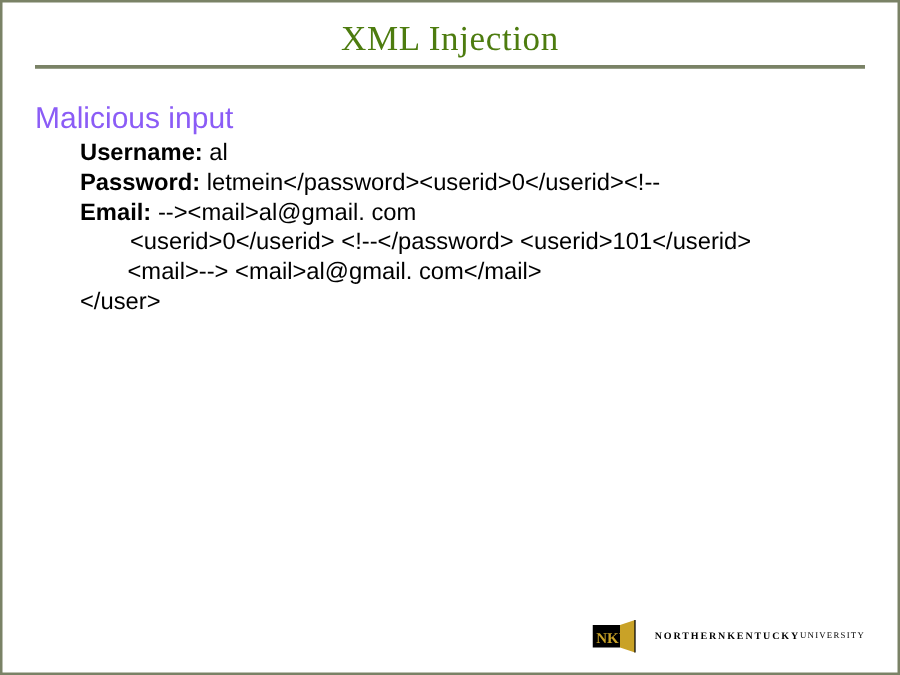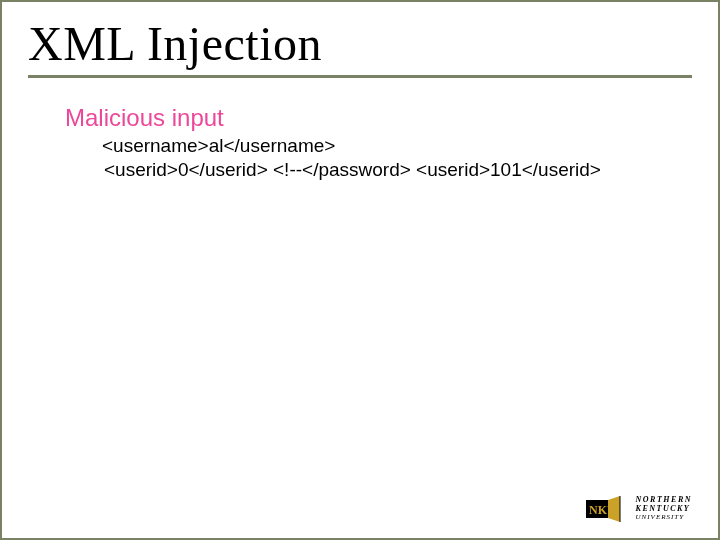--- a/index.html
+++ b/index.html
@@ -19,32 +19,32 @@
     border: 2px solid #7a8266;
     padding: 14px 26px 14px 26px;
   }
   .title-wrap {
     padding-bottom: 4px;
     border-bottom: 3px solid #7a8266;
     margin-bottom: 26px;
     width: 100%;
   }
   .title {
-    font-size: 48px;
+    font-size: 28px;
     font-weight: 400;
-    color: #000000;
+    color: #4d7c0f;
     letter-spacing: 0.5px;
+    text-align: center;
   }
   .section-heading {
     font-family: Arial, Helvetica, sans-serif;
     font-size: 24px;
-    color: #ec4899;
+    color: #8b5cf6;
     margin-top: 10px;
     margin-bottom: 2px;
-    margin-left: 37px;
   }
   .sub-block {
     margin-left: 36px;
     font-family: Arial, Helvetica, sans-serif;
     font-size: 19px;
     line-height: 1.25;
   }
   .label {
     font-weight: bold;
   }
@@ -64,48 +64,59 @@
     align-items: center;
     gap: 6px;
   }
   .logo-mark {
     width: 44px;
     height: 30px;
     position: relative;
   }
   .logo-text {
     display: flex;
-    flex-direction: column;
+    flex-direction: row;
     font-family: "Times New Roman", serif;
     font-size: 7px;
     letter-spacing: 1px;
     line-height: 1.1;
     color: #000;
-    font-style: italic;
   }
   .logo-text .big {
     font-size: 8px;
     font-weight: bold;
     letter-spacing: 1.5px;
   }
 </style>
 </head>
 <body>
 
 <div class="slide">
 
   <div class="title-wrap">
     <div class="title">XML Injection</div>
   </div>
 
   <div class="section-heading">Malicious input</div>
+  <div class="sub-block">
+    <div>
+      <span class="label">Username:</span><span> al</span>
+    </div>
+    <div>
+      <span class="label">Password:</span><span> letmein&lt;/password&gt;&lt;userid&gt;0&lt;/userid&gt;&lt;!--</span>
+    </div>
+    <div>
+      <span class="label">Email:</span><span> --&gt;&lt;mail&gt;al@gmail. com</span>
+    </div>
+  </div>
 
   <div class="result-block">
-    <div class="indent1">&lt;username&gt;al&lt;/username&gt;</div>
     <div class="indent2">&lt;userid&gt;0&lt;/userid&gt; &lt;!--&lt;/password&gt; &lt;userid&gt;101&lt;/userid&gt;</div>
+    <div class="indent1">&lt;mail&gt;--&gt; &lt;mail&gt;al@gmail. com&lt;/mail&gt;</div>
+    <div>&lt;/user&gt;</div>
   </div>
 
   <div class="logo-wrap">
     <div class="logo-mark">
       <svg viewBox="0 0 44 30" width="44" height="30">
         <rect x="0" y="6" width="22" height="18" fill="#000"></rect>
         <text x="3" y="20" font-family="Times New Roman" font-size="12" font-weight="bold" fill="#c9a227">NKU</text>
         <path d="M22 6 L34 2 L34 28 L22 24 Z" fill="#c9a227"></path>
         <line x1="34" y1="2" x2="34" y2="28" stroke="#000" stroke-width="1"></line>
       </svg>

